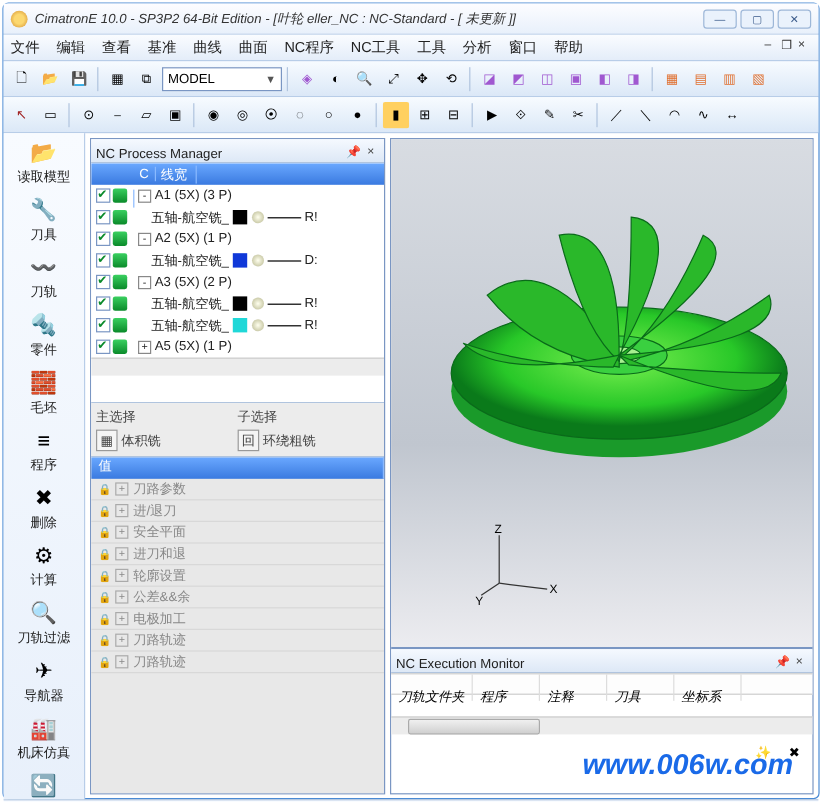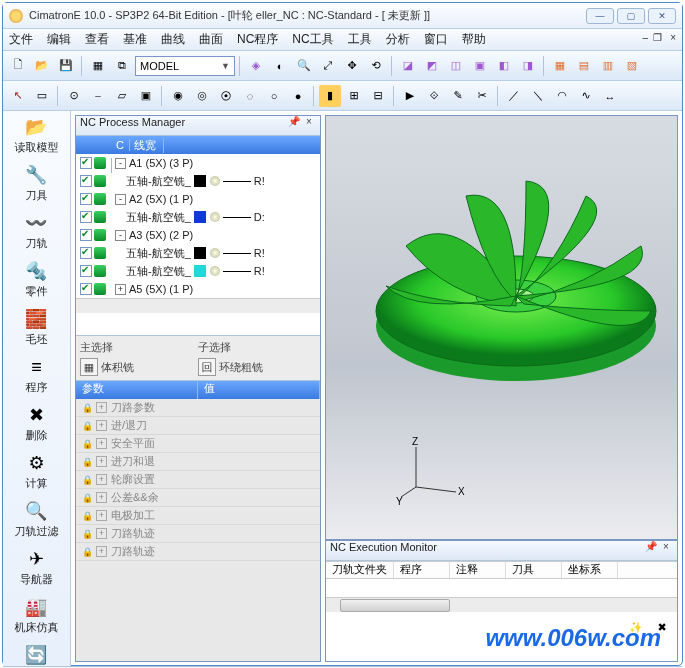--- a/index.html
+++ b/index.html
@@ -1,40 +1,40 @@
 <!DOCTYPE html>
 <html><head>
 <meta charset="utf-8">
 <style>
 * { box-sizing: border-box; margin: 0; padding: 0; font-family: "Microsoft YaHei", "SimSun", sans-serif; }
 body { background: #fff; width: 685px; height: 668px; overflow: hidden; position: relative; }
 .window { width: 681px; height: 664px; border: 1px solid #4a8ad4; border-radius: 5px; margin: 2px; background: #fff; }
 .titlebar { height: 26px; background: linear-gradient(#fdfdff,#e8f0fb); display: flex; align-items: center; padding: 0 6px; border-bottom: 1px solid #b8cde8; }
 .titlebar .logo { width: 14px; height: 14px; background: radial-gradient(circle,#fcd870 40%,#d08a2a); border-radius: 50%; margin-right: 6px; }
-.titlebar .title { font-size: 11px; color: #333; flex: 1; }
+.titlebar .title { font-size: 11px; color: #333; flex: 1; font-style: italic; }
 .titlebar .winbtn { width: 28px; height: 16px; border: 1px solid #9db7d8; border-radius: 3px; margin-left: 3px; text-align: center; font-size: 9px; line-height: 14px; color: #3a5a8a; background:#eaf2fc; cursor:pointer;}
-.menubar { height: 22px; display: flex; align-items: center; padding: 0 6px; border-bottom: 1px solid #b8cde8; background: linear-gradient(#fafcff,#e4edf9); position:relative;text-align:right;}
+.menubar { height: 22px; display: flex; align-items: center; padding: 0 6px; border-bottom: 1px solid #b8cde8; background: linear-gradient(#fafcff,#e4edf9); position:relative;}
 .menubar span { font-size: 12px; color: #222; margin-right: 14px; cursor:pointer;}
 .menubar .mdi { position:absolute; right:6px; top:3px; display:flex; gap:3px; }
 .menubar .mdi i { width:11px; height:11px; font-size:10px; font-style:normal; color:#333; }
 .toolbar { height: 30px; display: flex; align-items: center; padding: 0 4px; border-bottom: 1px solid #b8cde8; background: linear-gradient(#f7fbff,#dbe8f7); gap:2px;}
 .tbtn { width: 22px; height: 22px; border: 1px solid transparent; border-radius: 2px; display: inline-flex; align-items:center; justify-content:center; font-size:11px; cursor:pointer;}
 .sep { width:2px; height:20px; border-left:1px solid #b0c4de; margin:0 2px; }
 .combo { width: 100px; height: 20px; border:1px solid #7a96c3; background:#fff; font-size:11px; padding:0 4px; display:flex; align-items:center; justify-content:space-between;}
 .combo .arr { font-size:9px; color:#555;}
 .body { display:flex; height: 555px; }
 .sidepanel { width: 68px; background: linear-gradient(#f8fbff,#e8f0fb); border-right:1px solid #b8cde8; display:flex; flex-direction:column; align-items:center; padding-top:4px; overflow:hidden;}
 .sidepanel .item { width:60px; display:flex; flex-direction:column; align-items:center; margin-bottom:8px; cursor:pointer;}
 .sidepanel .item .ic { width:24px; height:24px; display:flex; align-items:center; justify-content:center; font-size:18px;}
 .sidepanel .item .lbl { font-size:11px; color:#222; margin-top:1px; }
 .center { flex:1; display:flex; gap:4px; padding:4px; }
 .mgrpanel, .viewpanel { border:1px solid #7a96c3; display:flex; flex-direction:column; }
 .mgrpanel { width: 246px; }
 .viewpanel { flex:1; }
-.panehdr { height:20px; background:linear-gradient(#f5f9ff,#dde8f6); border-bottom:1px solid #b0c4de; display:flex; align-items:flex-start; padding:0 4px; font-size:11px; color:#222;}
+.panehdr { height:20px; background:linear-gradient(#f5f9ff,#dde8f6); border-bottom:1px solid #b0c4de; display:flex; align-items:flex-end; padding:0 4px; font-size:11px; color:#222;}
 .panehdr .sp { flex:1;}
 .panehdr .pin, .panehdr .x { width:14px; height:14px; font-size:10px; text-align:center; cursor:pointer; color:#444;}
 .tree { flex: 0 0 200px; overflow:auto; background:#fff; border-bottom:1px solid #b0c4de;}
 .treehdr { height:18px; background:linear-gradient(#6aa8ff,#3a7ae0); color:#fff; font-size:11px; display:flex; align-items:center;}
 .treehdr div { padding:0 4px; border-right:1px solid #8abaff;}
 .treehdr .c1{width:36px;margin-top:40px;} .treehdr .c2{flex:1;} .treehdr .c3{width:18px;} .treehdr .c4{width:34px;}
 .trow { height:18px; display:flex; align-items:center; font-size:11px; color:#222; padding-left:4px; white-space:nowrap;}
 .chk { width:12px; height:12px; border:1px solid #7a96c3; margin-right:2px; position:relative; display:inline-block;}
 .chk.on::after{content:"✔"; color:#0a8a2a; font-size:10px; position:absolute; left:0; top:-2px;}
 .flag { width:12px; height:12px; margin-right:2px; display:inline-block;}
@@ -52,21 +52,21 @@
 .params .phdr{height:18px; background:linear-gradient(#6aa8ff,#3a7ae0); color:#fff; font-size:11px; display:flex;}
 .params .phdr div{flex:1; padding:0 6px; border-right:1px solid #8abaff;}
 .prow{height:18px; display:flex; align-items:center; font-size:11px; color:#888; padding-left:6px; border-bottom:1px solid #d8d8d8;}
 .prow .ex{width:11px;height:11px;border:1px solid #aaa; font-size:9px; line-height:9px; text-align:center; margin-right:4px;}
 .lock{width:10px;height:10px; margin-right:4px; font-size:9px; color:#aaa;}
 .view3d { flex:1; background:linear-gradient(180deg,#d8dce2,#c0c6cf 60%,#ececf0); position:relative;}
 .axis { position:absolute; left:70px; bottom:30px; font-size:10px; color:#333;}
 .axis svg { overflow:visible;}
 .execmon { height:122px; border-top:2px solid #7a96c3;}
 .exectbl { height:18px; display:flex; font-size:11px; border-top:1px solid #ccc; border-bottom:1px solid #ccc; background:#fdfdfd;}
-.exectbl div{ padding:0 6px; border-right:1px solid #ddd; min-width:56px;}
+.exectbl div{ padding:11px 6px; border-right:1px solid #ddd; min-width:56px;font-style:italic;}
 .statusbar{ height:20px; background:linear-gradient(#f5f9ff,#dde8f6); border-top:1px solid #b0c4de; display:flex; align-items:center; font-size:11px; color:#333; padding:0 6px;}
 .statusbar .sp{flex:1;}
 .watermark{ position:absolute; right:24px; bottom:16px; font-size:24px; font-weight:bold; color:#1a6ae8; font-style:italic;}
 .ico-cube{color:#a058d0;} .ico-cube2{color:#e07030;} .ico-sel{color:#a02020;}
 .hscroll{height:15px; background:#ececec; border-top:1px solid #ccc; position:relative;}
 .hscroll .thumb{position:absolute; height:13px; top:1px; background:linear-gradient(#f0f0f0,#d0d0d0); border:1px solid #aaa; border-radius:2px;}
 .impeller{ position:absolute; left:40px; top:30px;}
 </style>
 </head>
 <body>
@@ -318,21 +318,20 @@
               </div>
             <div class="col">
                 <span class="ic">回</span>
                 <span>环绕粗铣</span>
               </div>
           </div>
         </div>
 
         <div class="params">
           <div class="phdr">
-            <div>参数</div>
             <div>值</div>
           </div>
           <div id="paramrows">
               <div class="prow">
                 <span class="lock">🔒</span>
                 <span class="ex">+</span>
                 <span>刀路参数</span>
               </div>
               <div class="prow">
                 <span class="lock">🔒</span>

